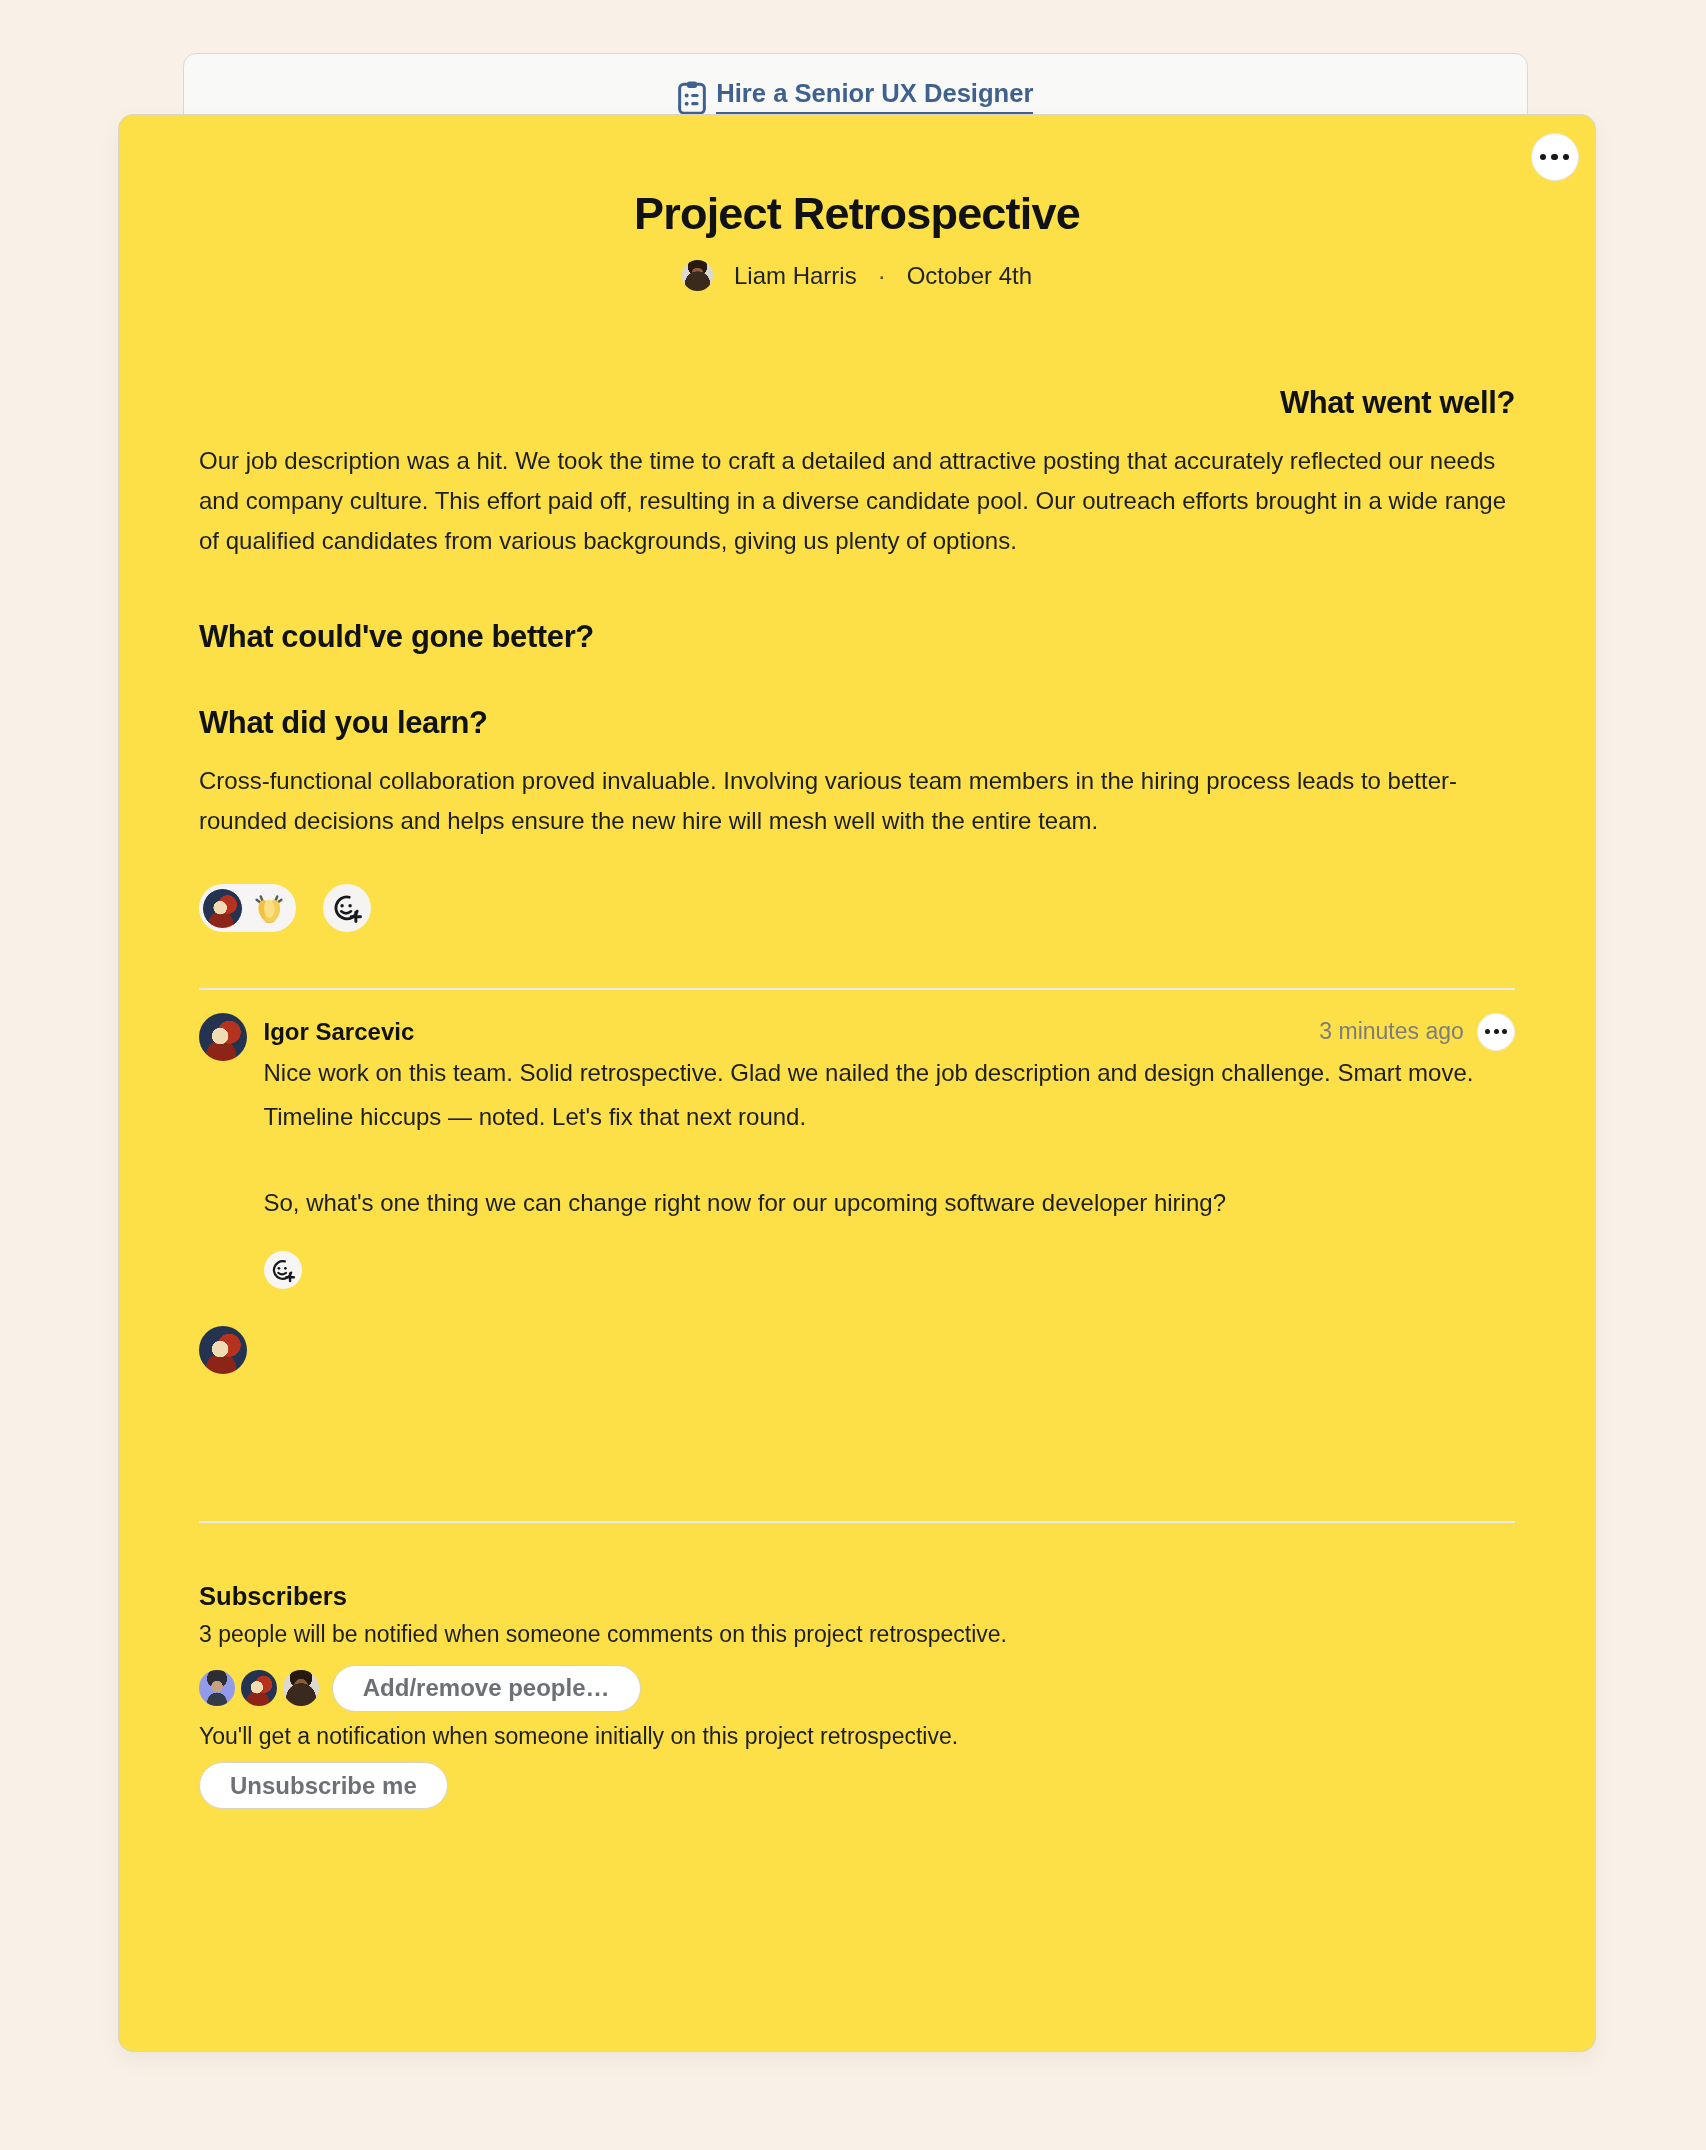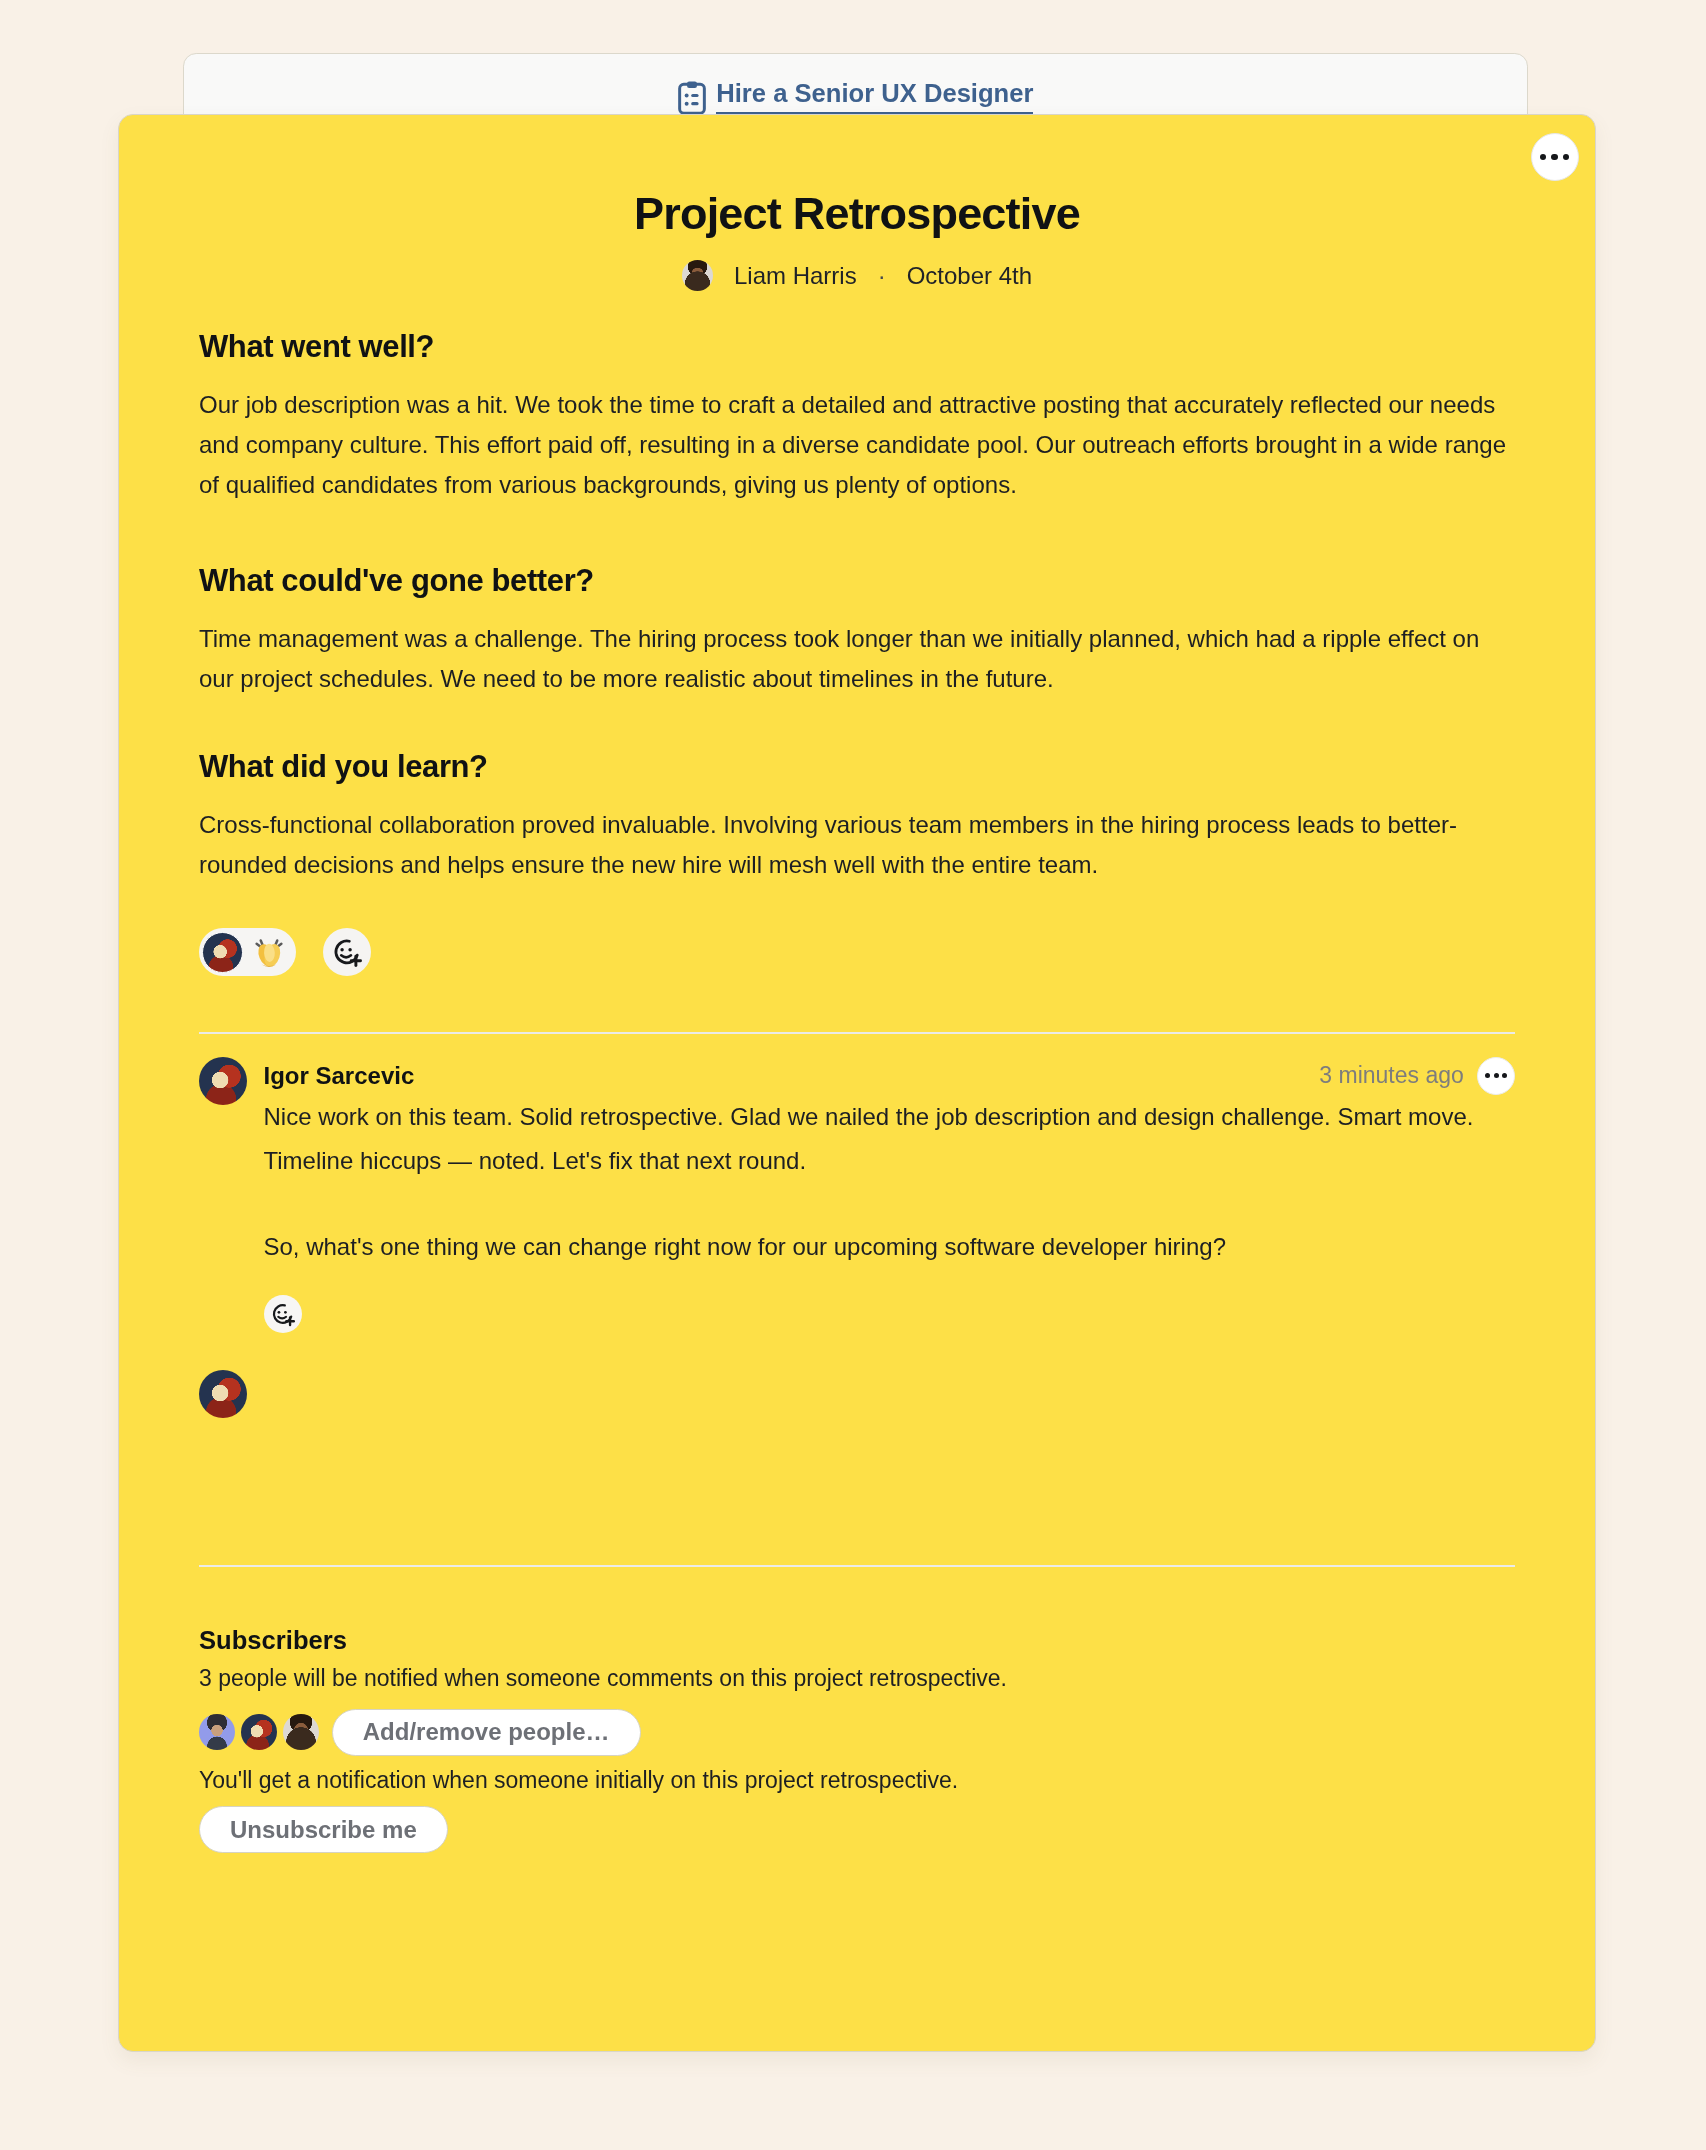--- a/index.html
+++ b/index.html
@@ -96,21 +96,21 @@
   }
   .av-38 { width: 31px; height: 31px; }
   .av-44 { width: 36px; height: 36px; }
   .av-50 { width: 41px; height: 41px; }
   .av-58 { width: 48px; height: 48px; }
 
   
   .section-h {
     font-size: 31px; font-weight: bold; color: #101214; letter-spacing: -0.4px;
   }
-  .sec-1 { margin-top: 38px; }
+  .sec-1 { margin-top: 94px; text-align: right; }
   .sec-2 { margin-top: 58px; }
   .sec-3 { margin-top: 50px; }
   .section-p {
     margin-top: 20px;
     font-size: 24px; line-height: 40px; color: #1d1f23;
   }
 
   
   .reactions {
     margin-top: 43px;
@@ -223,21 +223,20 @@
     <span>October 4th</span>
   </div>
 
   <section>
     <h2 class="section-h sec-1">What went well?</h2>
     <p class="section-p">Our job description was a hit. We took the time to craft a detailed and attractive posting that accurately reflected our needs and company culture. This effort paid off, resulting in a diverse candidate pool. Our outreach efforts brought in a wide range of qualified candidates from various backgrounds, giving us plenty of options.</p>
   </section>
 
   <section>
     <h2 class="section-h sec-2">What could've gone better?</h2>
-    <p class="section-p">Time management was a challenge. The hiring process took longer than we initially planned, which had a ripple effect on our project schedules. We need to be more realistic about timelines in the future.</p>
   </section>
 
   <section>
     <h2 class="section-h sec-3">What did you learn?</h2>
     <p class="section-p">Cross-functional collaboration proved invaluable. Involving various team members in the hiring process leads to better-rounded decisions and helps ensure the new hire will mesh well with the entire team.</p>
   </section>
 
   
   <div class="reactions">
     <div class="reaction-pill">

